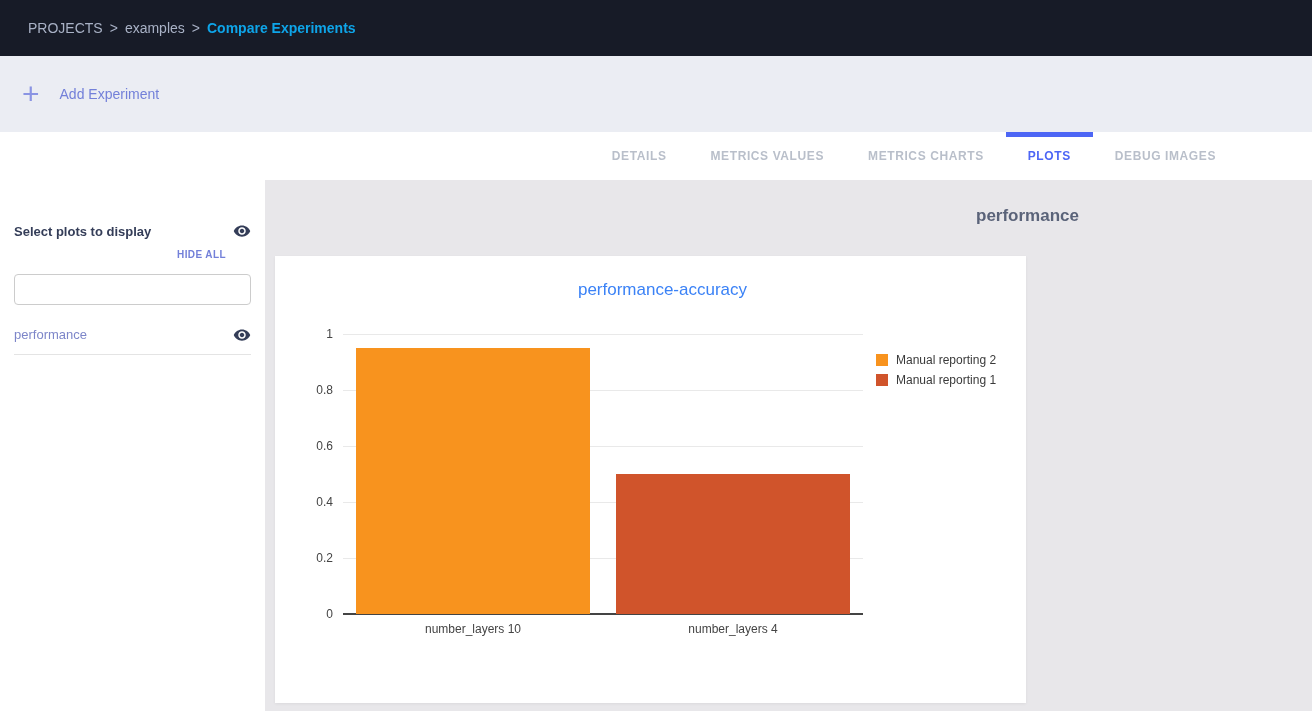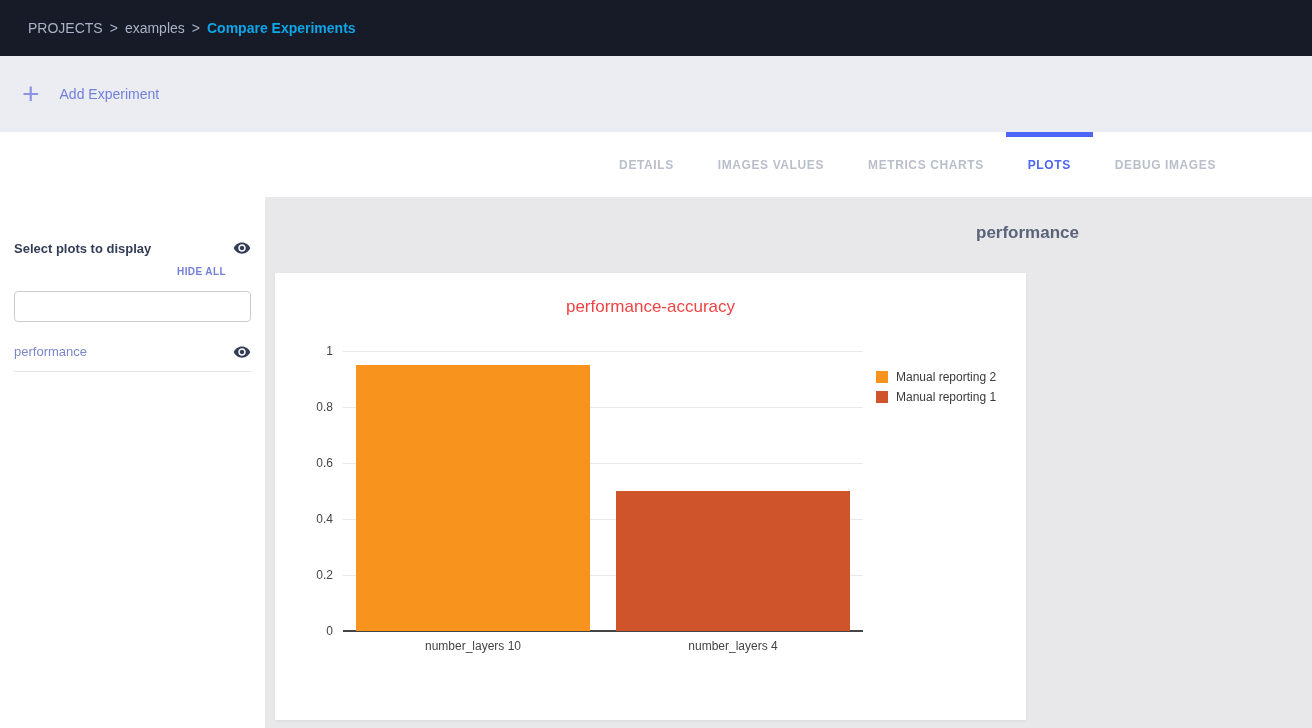--- a/index.html
+++ b/index.html
@@ -13,21 +13,21 @@
   .crumb.current { color:#0ea5e9; font-weight:bold; cursor:default; }
   .crumb-sep { color:#a9b2c6; margin:0 7px; }
 
   
   .toolbar { height:76px; background:#ebedf3; display:flex; align-items:center; padding:0 22px; }
   .add-btn { display:flex; align-items:center; gap:20px; cursor:pointer; }
   .plus-icon { font-size:30px; font-weight:200; color:#8a94e3; line-height:1; }
   .add-label { font-size:14px; color:#7380d9; }
 
   
-  .tabbar { height:65px; background:#ffffff; display:flex; justify-content:flex-end; align-items:stretch; padding-right:74px; }
+  .tabbar { height:48px; background:#ffffff; display:flex; justify-content:flex-end; align-items:stretch; padding-right:74px; }
   .tab { position:relative; display:flex; align-items:center; padding:0 22px;
     font-size:12px; font-weight:bold; letter-spacing:.6px; color:#b9bfca; cursor:pointer; }
   .tab.active { color:#4d66f5; }
   .tab.active::before { content:""; position:absolute; top:0; left:0; right:0; height:5px; background:#4d66f5; }
 
   
   .content { display:flex; height:531px; }
 
   .sidebar { width:265px; background:#fff; padding:22px 14px 0 14px; }
   .sidebar-head { display:flex; justify-content:space-between; align-items:center; }
@@ -40,22 +40,22 @@
   .plot-item { margin-top:20px; display:flex; justify-content:space-between; align-items:center;
     padding:2px 0 12px 0; border-bottom:1px solid #e4e4e4; cursor:pointer; }
   .plot-item-label { font-size:13px; color:#7d86c9; }
   .vis-toggle { cursor:pointer; display:flex; align-items:center; }
 
   .main { flex:1; background:#e8e7ea; position:relative; }
   .group-title { position:absolute; left:711px; top:26px; font-size:17px; font-weight:bold; color:#5a6379; }
 
   .card { position:absolute; left:10px; top:76px; width:751px; height:447px; background:#ffffff;
     box-shadow:0 1px 3px rgba(0,0,0,.06); }
-  .chart-title { position:absolute; top:24px; left:0; width:100%; text-align:center;
-    font-size:17px; color:#ef4444; }
+  .chart-title { position:absolute; top:24px; left:12px; width:100%; text-align:center;
+    font-size:17px; color:#3b82f6; }
   .plot-area { position:absolute; left:68px; top:78px; width:520px; height:280px; }
   .gridline { position:absolute; left:0; width:100%; height:1px; background:#e9e9e9; }
   .zeroline { position:absolute; left:0; bottom:-1px; width:100%; height:2px; background:#444444; }
   .bar { position:absolute; bottom:0; }
   .ytick { position:absolute; left:0; width:58px; text-align:right; font-size:12px; color:#444444; }
   .xtick { position:absolute; text-align:center; font-size:12px; color:#444444; }
   .legend { position:absolute; left:601px; top:94px; display:flex; flex-direction:column; }
   .legend-item { display:flex; align-items:center; gap:8px; height:20px; cursor:pointer; }
   .legend-swatch { width:12px; height:12px; flex:0 0 12px; }
   .legend-label { font-size:12px; color:#3a3a3a; white-space:nowrap; }
@@ -75,21 +75,21 @@
 
 <div class="toolbar">
   <div class="add-btn">
     <span class="plus-icon">+</span>
     <span class="add-label">Add Experiment</span>
   </div>
 </div>
 
 <div class="tabbar">
   <div class="tab">DETAILS</div>
-  <div class="tab">IMAGES VALUES</div>
+  <div class="tab">METRICS VALUES</div>
   <div class="tab">METRICS CHARTS</div>
   <div class="tab active">PLOTS</div>
   <div class="tab">DEBUG IMAGES</div>
 </div>
 
 <div class="content">
 
   <div class="sidebar">
     <div class="sidebar-head">
       <span class="sidebar-title">Select plots to display</span>

